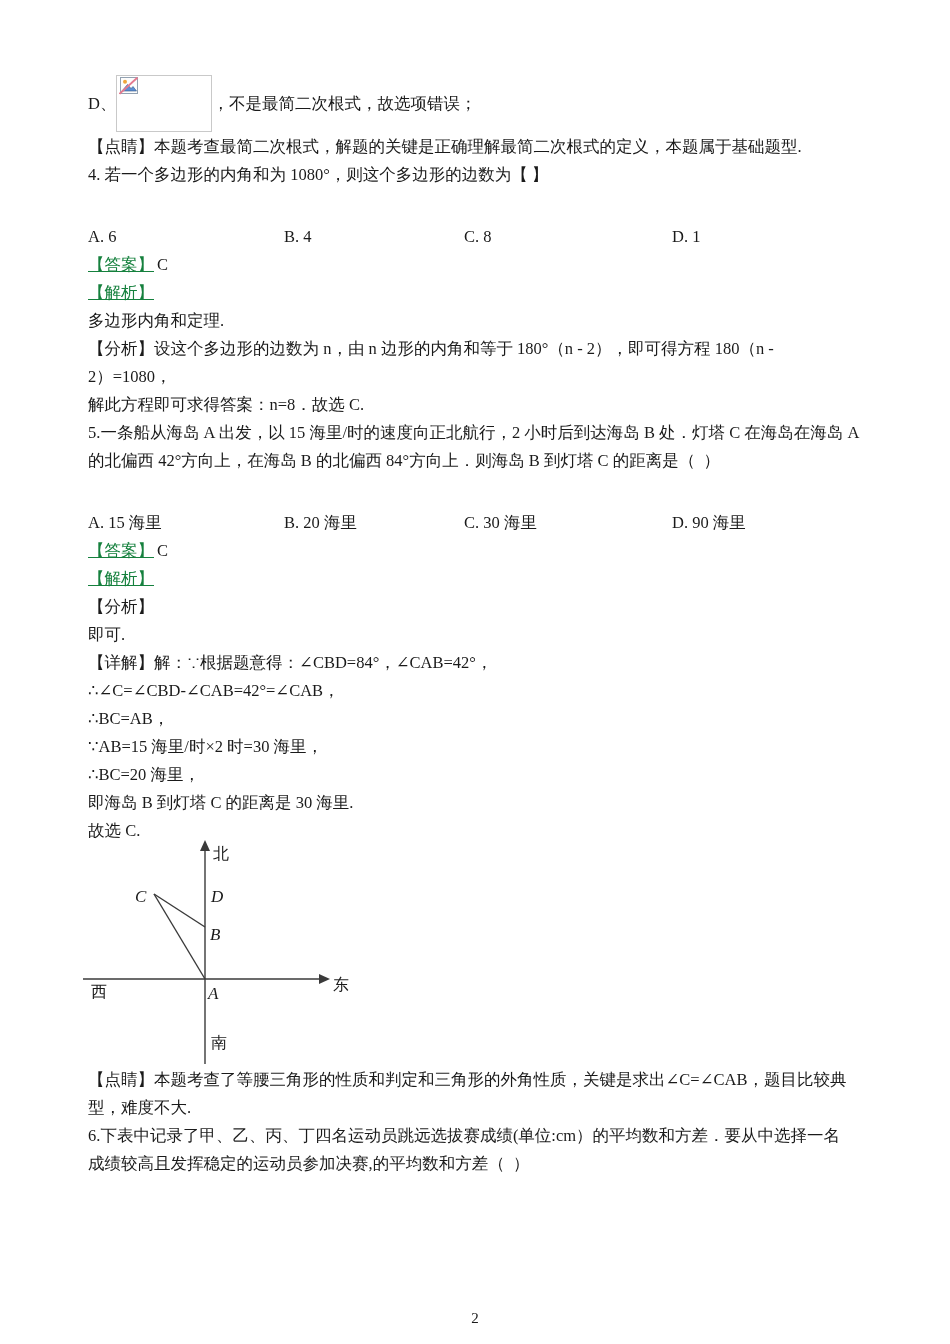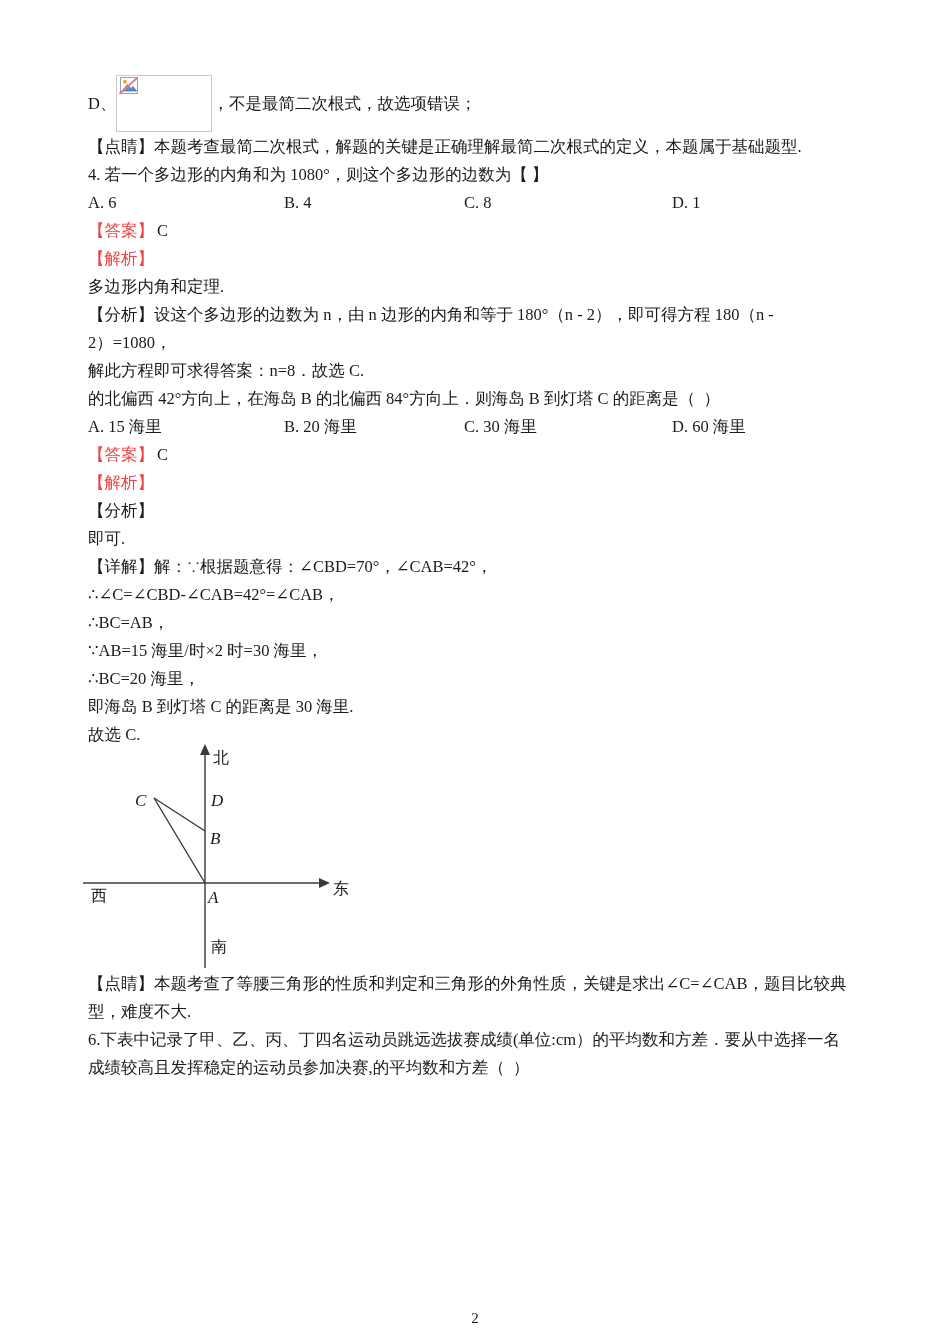--- a/index.html
+++ b/index.html
@@ -3,23 +3,23 @@
 <meta charset="utf-8">
 <style>
   html,body{margin:0;padding:0;}
   body{width:950px;height:1344px;background:#ffffff;color:#1a1a1a;
        font-family:"Liberation Serif","DejaVu Serif",serif;position:relative;overflow:hidden;}
   .content{position:absolute;left:88px;top:74px;width:800px;font-size:16.5px;}
   .ln{height:28px;line-height:28px;white-space:pre;}
   .dline{height:59px;display:flex;align-items:center;white-space:pre;}
   .imgbox{display:inline-block;width:94px;height:55px;border:1px solid #c9c9c9;position:relative;background:#fff;}
   .imgbox svg{position:absolute;top:1px;left:2px;}
-  .blue{color:#ef4444;}
+  .blue{color:#15803d;text-decoration:underline;}
   .ansval{margin-left:3px;}
-  .opts{position:relative;}
+  .opts{position:relative;margin-top:34px;}
   .opt{position:absolute;top:0;}
   .o1{left:0;} .o2{left:196px;} .o3{left:376px;} .o4{left:584px;}
   .diagram{display:block;margin:-5px 0 0 -5px;}
   .diagram line{stroke:#3a3a3a;stroke-width:1.4;}
   .diagram polygon{fill:#3a3a3a;}
   .diagram text{font-size:16px;fill:#1a1a1a;font-family:"Liberation Sans","DejaVu Sans",sans-serif;}
   .diagram text.it{font-family:"Liberation Serif","DejaVu Serif",serif;font-style:italic;font-size:17px;}
   .pagenum{position:absolute;top:1310px;left:0;width:100%;text-align:center;font-size:15px;}
 </style>
 </head>
@@ -49,32 +49,33 @@
     <span class="opt o3">C. 8</span>
     <span class="opt o4">D. 1</span>
   </div>
   <div class="ln"><span class="blue">【答案】</span><span class="ansval">C</span></div>
   <div class="ln blue">【解析】</div>
   <div class="ln">多边形内角和定理.</div>
   <div class="ln">【分析】设这个多边形的边数为 n，由 n 边形的内角和等于 180°（n - 2），即可得方程 180（n -</div>
   <div class="ln">2）=1080，</div>
   <div class="ln">解此方程即可求得答案：n=8．故选 C.</div>
 
+  <div class="ln">5.一条船从海岛 A 出发，以 15 海里/时的速度向正北航行，2 小时后到达海岛 B 处．灯塔 C 在海岛在海岛 A</div>
   <div class="ln">的北偏西 42°方向上，在海岛 B 的北偏西 84°方向上．则海岛 B 到灯塔 C 的距离是（  ）</div>
   <div class="ln opts">
     <span class="opt o1">A. 15 海里</span>
     <span class="opt o2">B. 20 海里</span>
     <span class="opt o3">C. 30 海里</span>
-    <span class="opt o4">D. 60 海里</span>
+    <span class="opt o4">D. 90 海里</span>
   </div>
   <div class="ln"><span class="blue">【答案】</span><span class="ansval">C</span></div>
   <div class="ln blue">【解析】</div>
   <div class="ln">【分析】</div>
   <div class="ln">即可.</div>
-  <div class="ln">【详解】解：∵根据题意得：∠CBD=70°，∠CAB=42°，</div>
+  <div class="ln">【详解】解：∵根据题意得：∠CBD=84°，∠CAB=42°，</div>
   <div class="ln">∴∠C=∠CBD-∠CAB=42°=∠CAB，</div>
   <div class="ln">∴BC=AB，</div>
   <div class="ln">∵AB=15 海里/时×2 时=30 海里，</div>
   <div class="ln">∴BC=20 海里，</div>
   <div class="ln">即海岛 B 到灯塔 C 的距离是 30 海里.</div>
   <div class="ln">故选 C.</div>
 
   <svg class="diagram" width="270" height="226" viewBox="0 0 270 226">
     <line x1="122" y1="224" x2="122" y2="9"></line>
     <polygon points="122,0 117,11 127,11"></polygon>

